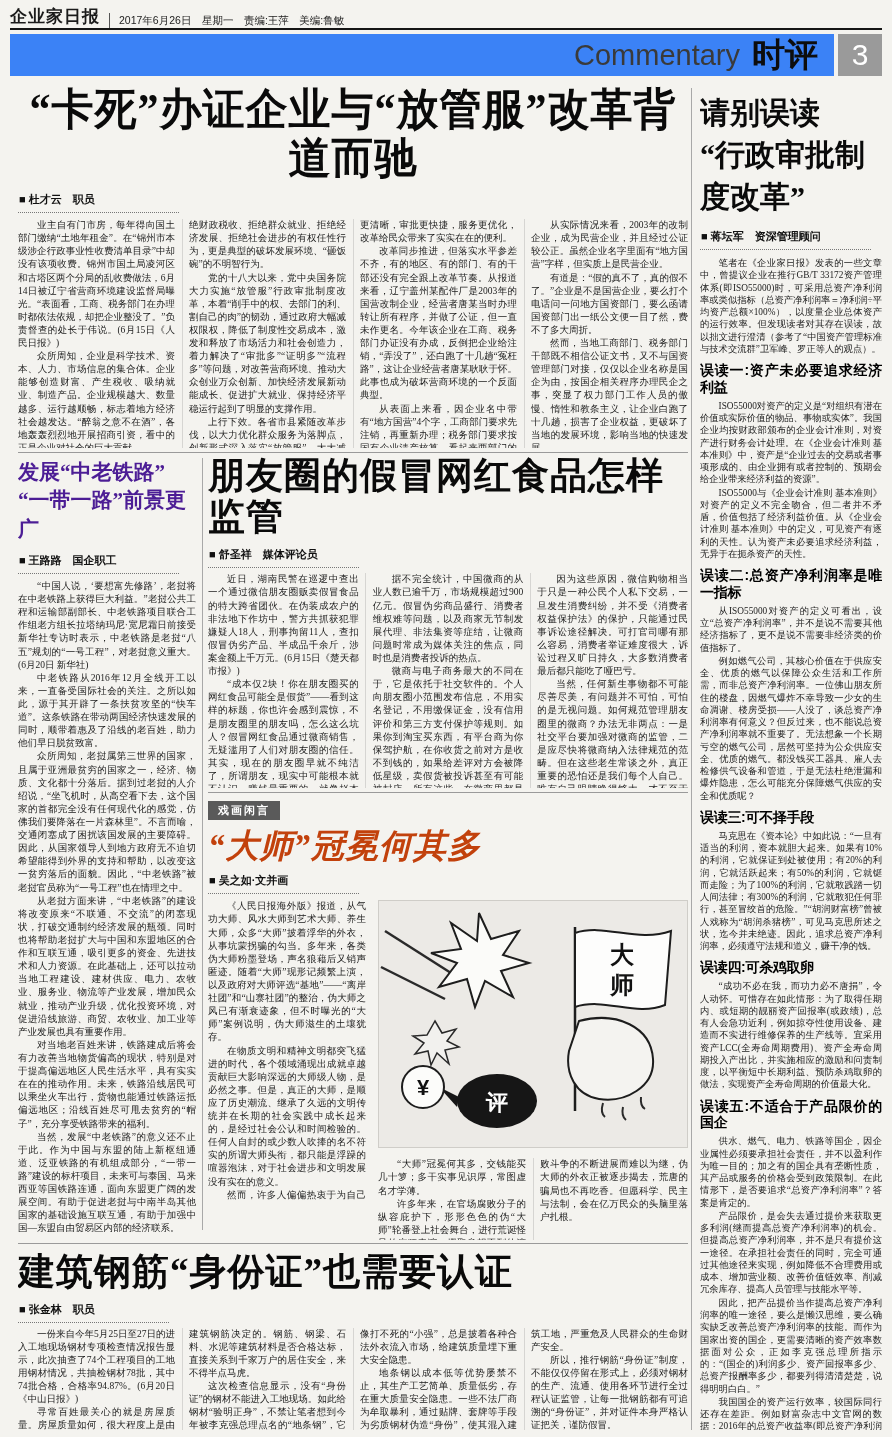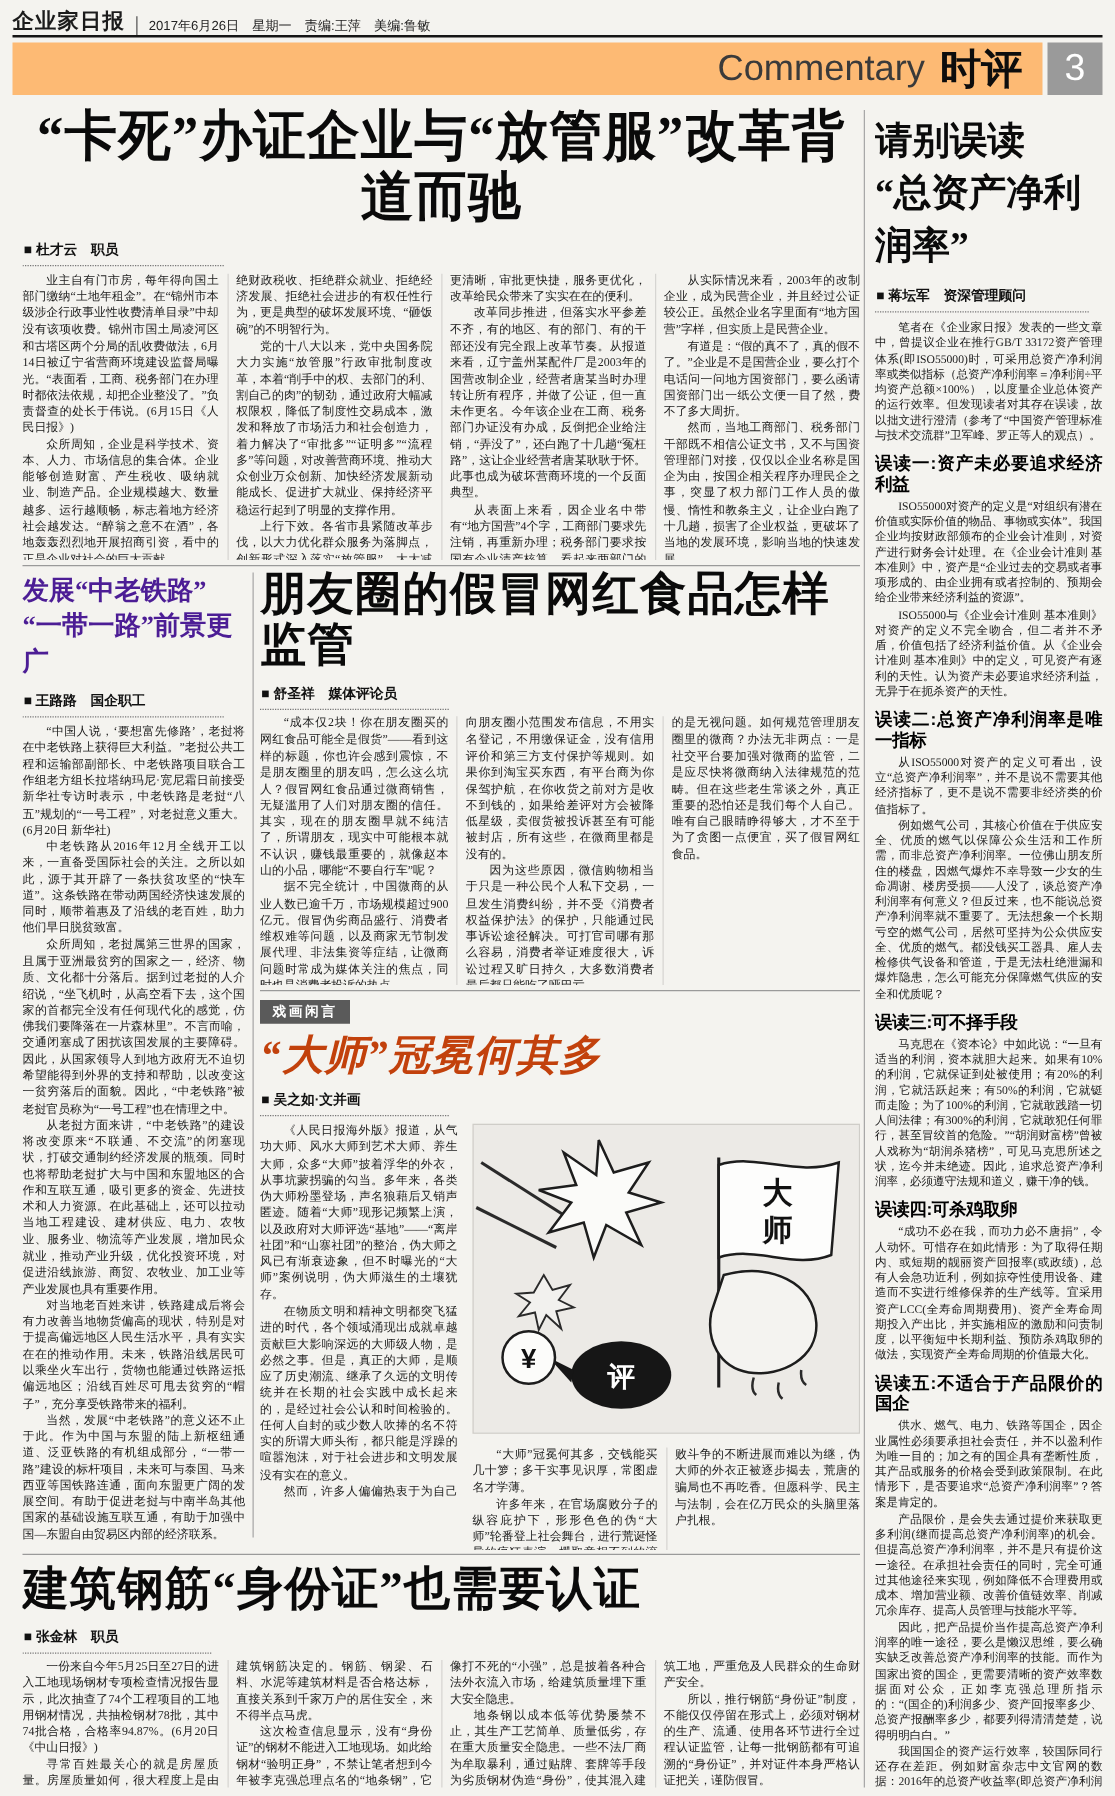--- a/index.html
+++ b/index.html
@@ -9,21 +9,21 @@
     font-family:"Liberation Serif","DejaVu Serif",serif;
   }
   .sans{font-family:"Liberation Sans","DejaVu Sans",sans-serif;}
   
   .masthead{position:absolute;top:5px;left:10px;right:10px;height:23px;
     display:flex;align-items:flex-end;border-bottom:2px solid #151515;}
   .paper-name{font-weight:bold;font-size:17px;letter-spacing:1px;}
   .mast-div{width:1px;height:15px;background:#555;margin:0 9px;}
   .dateline{font-size:10.5px;color:#222;font-family:"Liberation Sans","DejaVu Sans",sans-serif;}
   
-  .banner{position:absolute;top:34px;left:10px;right:58px;height:42px;background:#fdba74;
+  .banner{position:absolute;top:34px;left:10px;right:58px;height:42px;background:#3b82f6;
     display:flex;justify-content:flex-end;align-items:center;padding-right:16px;box-sizing:border-box;}
   .banner-en{font-size:29px;color:#3a3a3a;margin-right:12px;font-weight:400;}
   .banner-cn{font-size:33px;font-weight:bold;color:#0d0d0d;}
   .page-box{position:absolute;top:34px;right:10px;width:44px;height:42px;background:#9a9a9a;
     color:#fff;display:flex;align-items:center;justify-content:center;font-size:30px;}
   
   .vrule{position:absolute;width:1px;background:#a8a8a8;}
   .hrule{position:absolute;height:1px;background:#9a9a9a;}
   
   .headline-xl{font-size:42px;font-weight:bold;line-height:1.12;text-align:center;
@@ -101,20 +101,21 @@
       <p class="para">从老挝方面来讲，“中老铁路”的建设将改变原来“不联通、不交流”的闭塞现状，打破交通制约经济发展的瓶颈。同时也将帮助老挝扩大与中国和东盟地区的合作和互联互通，吸引更多的资金、先进技术和人力资源。在此基础上，还可以拉动当地工程建设、建材供应、电力、农牧业、服务业、物流等产业发展，增加民众就业，推动产业升级，优化投资环境，对促进沿线旅游、商贸、农牧业、加工业等产业发展也具有重要作用。</p>
       <p class="para">对当地老百姓来讲，铁路建成后将会有力改善当地物货偏高的现状，特别是对于提高偏远地区人民生活水平，具有实实在在的推动作用。未来，铁路沿线居民可以乘坐火车出行，货物也能通过铁路运抵偏远地区；沿线百姓尽可甩去贫穷的“帽子”，充分享受铁路带来的福利。</p>
       <p class="para">当然，发展“中老铁路”的意义还不止于此。作为中国与东盟的陆上新枢纽通道、泛亚铁路的有机组成部分，“一带一路”建设的标杆项目，未来可与泰国、马来西亚等国铁路连通，面向东盟更广阔的发展空间。有助于促进老挝与中南半岛其他国家的基础设施互联互通，有助于加强中国—东盟自由贸易区内部的经济联系。</p>
     </div>
 </div>
 
 <div style="position:absolute;left:208px;top:456px;width:480px;height:332px;overflow:hidden;">
   <div class="headline-lg">朋友圈的假冒网红食品怎样监管</div>
   <div class="byline" style="margin-top:8px;width:150px;">■ 舒圣祥　媒体评论员</div>
   <div class="bodytext cols3" style="height:252px;margin-top:5px;">
+      <p class="para">近日，湖南民警在巡逻中查出一个通过微信朋友圈贩卖假冒食品的特大跨省团伙。在伪装成农户的非法地下作坊中，警方共抓获犯罪嫌疑人18人，刑事拘留11人，查扣假冒伪劣产品、半成品千余斤，涉案金额上千万元。(6月15日《楚天都市报》)</p>
       <p class="para">“成本仅2块！你在朋友圈买的网红食品可能全是假货”——看到这样的标题，你也许会感到震惊，不是朋友圈里的朋友吗，怎么这么坑人？假冒网红食品通过微商销售，无疑滥用了人们对朋友圈的信任。其实，现在的朋友圈早就不纯洁了，所谓朋友，现实中可能根本就不认识，赚钱最重要的，就像赵本山的小品，哪能“不要自行车”呢？</p>
       <p class="para">据不完全统计，中国微商的从业人数已逾千万，市场规模超过900亿元。假冒伪劣商品盛行、消费者维权难等问题，以及商家无节制发展代理、非法集资等症结，让微商问题时常成为媒体关注的焦点，同时也是消费者投诉的热点。</p>
       <p class="para">微商与电子商务最大的不同在于，它是依托于社交软件的。个人向朋友圈小范围发布信息，不用实名登记，不用缴保证金，没有信用评价和第三方支付保护等规则。如果你到淘宝买东西，有平台商为你保驾护航，在你收货之前对方是收不到钱的，如果给差评对方会被降低星级，卖假货被投诉甚至有可能被封店，所有这些，在微商里都是没有的。</p>
       <p class="para">因为这些原因，微信购物相当于只是一种公民个人私下交易，一旦发生消费纠纷，并不受《消费者权益保护法》的保护，只能通过民事诉讼途径解决。可打官司哪有那么容易，消费者举证难度很大，诉讼过程又旷日持久，大多数消费者最后都只能吃了哑巴亏。</p>
       <p class="para">当然，任何新生事物都不可能尽善尽美，有问题并不可怕，可怕的是无视问题。如何规范管理朋友圈里的微商？办法无非两点：一是社交平台要加强对微商的监管，二是应尽快将微商纳入法律规范的范畴。但在这些老生常谈之外，真正重要的恐怕还是我们每个人自己。唯有自己眼睛睁得够大，才不至于为了贪图一点便宜，买了假冒网红食品。</p>
     </div>
 </div>
 
 <div style="position:absolute;left:208px;top:800px;width:480px;height:440px;overflow:hidden;">
   <span class="tagbox">戏画闲言</span>
@@ -161,21 +162,21 @@
       <p class="para">寻常百姓最关心的就是房屋质量。房屋质量如何，很大程度上是由建筑钢筋决定的。钢筋、钢梁、石料、水泥等建筑材料是否合格达标，直接关系到千家万户的居住安全，来不得半点马虎。</p>
       <p class="para">这次检查信息显示，没有“身份证”的钢材不能进入工地现场。如此给钢材“验明正身”，不禁让笔者想到今年被李克强总理点名的“地条钢”，它像打不死的“小强”，总是披着各种合法外衣流入市场，给建筑质量埋下重大安全隐患。</p>
       <p class="para">地条钢以成本低等优势屡禁不止，其生产工艺简单、质量低劣，存在重大质量安全隐患。一些不法厂商为牟取暴利，通过贴牌、套牌等手段为劣质钢材伪造“身份”，使其混入建筑工地，严重危及人民群众的生命财产安全。</p>
       <p class="para">所以，推行钢筋“身份证”制度，不能仅仅停留在形式上，必须对钢材的生产、流通、使用各环节进行全过程认证监管，让每一批钢筋都有可追溯的“身份证”，并对证件本身严格认证把关，谨防假冒。</p>
     </div>
 </div>
 
 <div style="position:absolute;left:700px;top:92px;width:182px;height:1338px;overflow:hidden;">
   <div class="headline-side">
     <div>请别误读</div>
-    <div>“总资产净利润率”</div>
+    <div>“行政审批制度改革”</div>
   </div>
   <div class="byline" style="margin-top:9px;width:170px;">■ 蒋坛军　资深管理顾问</div>
   <div class="side-body" style="margin-top:7px;">
       <p class="para">笔者在《企业家日报》发表的一些文章中，曾提议企业在推行GB/T 33172资产管理体系(即ISO55000)时，可采用总资产净利润率或类似指标（总资产净利润率＝净利润÷平均资产总额×100%），以度量企业总体资产的运行效率。但发现读者对其存在误读，故以拙文进行澄清（参考了“中国资产管理标准与技术交流群”卫军峰、罗正等人的观点）。</p>
       <h3 class="subhead">误读一:资产未必要追求经济利益</h3>
       <p class="para">ISO55000对资产的定义是“对组织有潜在价值或实际价值的物品、事物或实体”。我国企业均按财政部颁布的企业会计准则，对资产进行财务会计处理。在《企业会计准则 基本准则》中，资产是“企业过去的交易或者事项形成的、由企业拥有或者控制的、预期会给企业带来经济利益的资源”。</p>
       <p class="para">ISO55000与《企业会计准则 基本准则》对资产的定义不完全吻合，但二者并不矛盾，价值包括了经济利益价值。从《企业会计准则 基本准则》中的定义，可见资产有逐利的天性。认为资产未必要追求经济利益，无异于在扼杀资产的天性。</p>
       <h3 class="subhead">误读二:总资产净利润率是唯一指标</h3>
       <p class="para">从ISO55000对资产的定义可看出，设立“总资产净利润率”，并不是说不需要其他经济指标了，更不是说不需要非经济类的价值指标了。</p>
       <p class="para">例如燃气公司，其核心价值在于供应安全、优质的燃气以保障公众生活和工作所需，而非总资产净利润率。一位佛山朋友所住的楼盘，因燃气爆炸不幸导致一少女的生命凋谢、楼房受损——人没了，谈总资产净利润率有何意义？但反过来，也不能说总资产净利润率就不重要了。无法想象一个长期亏空的燃气公司，居然可坚持为公众供应安全、优质的燃气。都没钱买工器具、雇人去检修供气设备和管道，于是无法杜绝泄漏和爆炸隐患，怎么可能充分保障燃气供应的安全和优质呢？</p>

